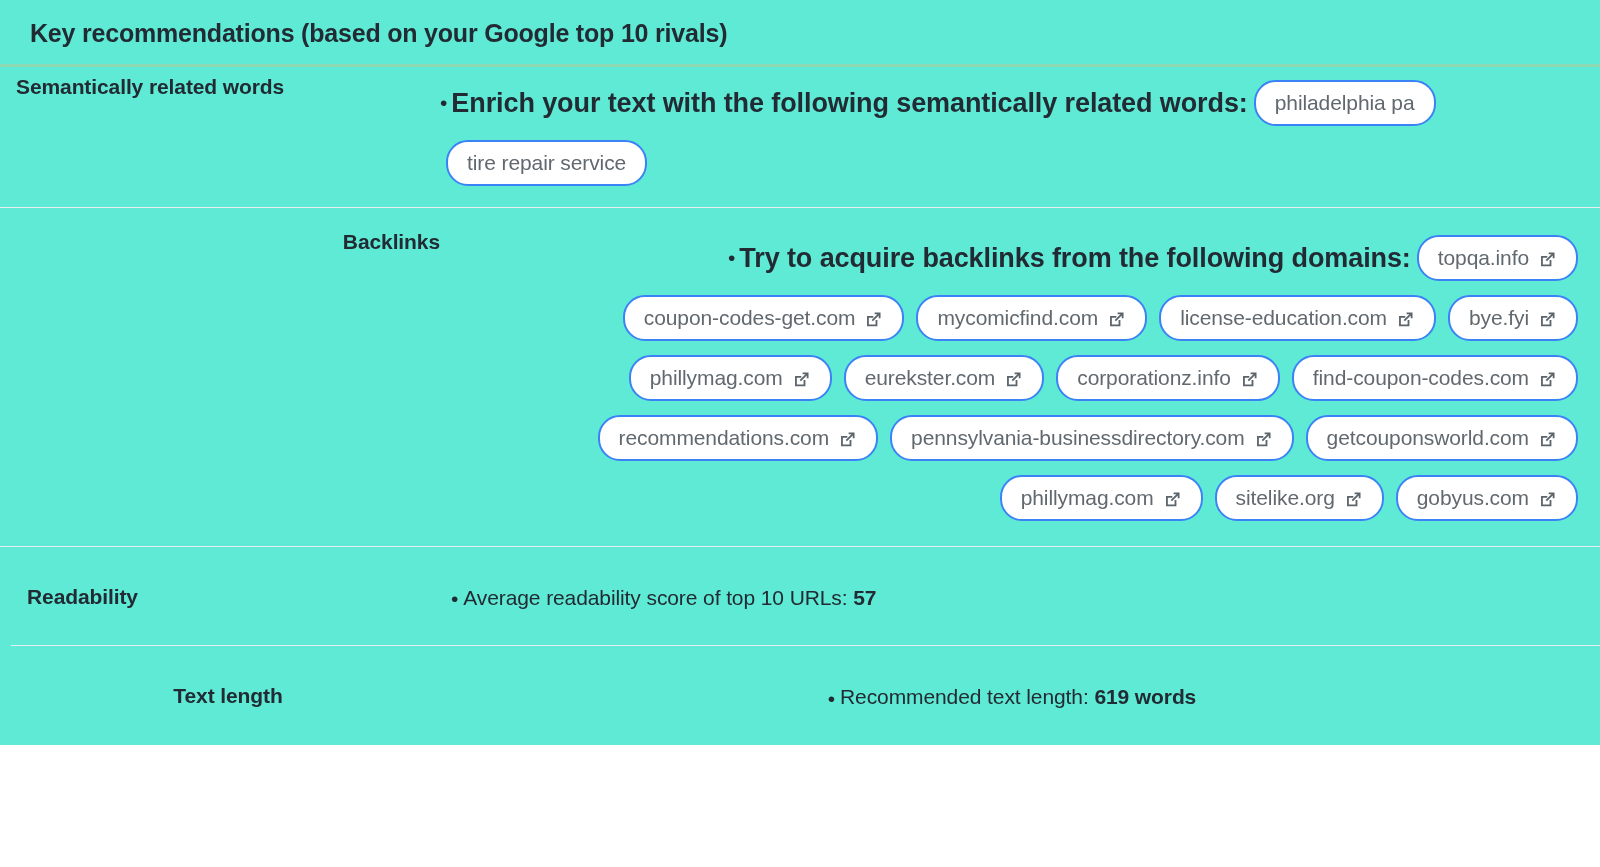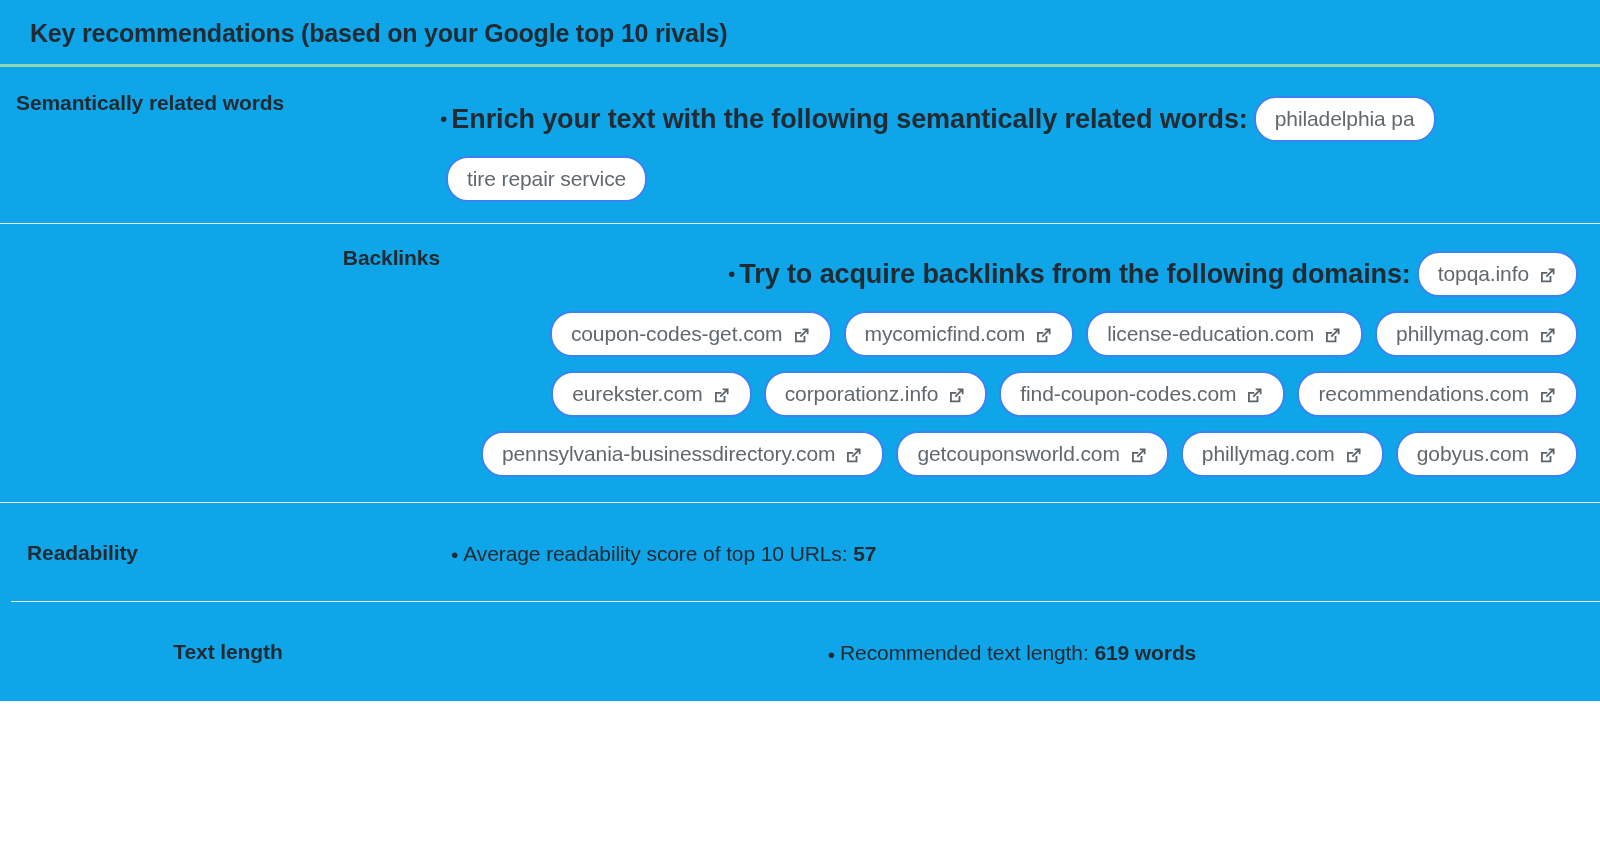--- a/index.html
+++ b/index.html
@@ -10,21 +10,21 @@
   body {
     width: 1600px;
     height: 867px;
     font-family: "Liberation Sans", sans-serif;
     color: #222b33;
     overflow: hidden;
   }
 
   .card {
     width: 1600px;
-    background: #0ea5e9;
+    background: #5eead4;
     box-sizing: border-box;
   }
 
   
   .card-header {
     padding: 18px 0 16px 30px;
   }
   .card-title {
     font-size: 25px;
     font-weight: bold;
@@ -120,21 +120,21 @@
 
   
   .simple-line {
     font-size: 21px;
     line-height: 30px;
     color: #222b33;
     letter-spacing: -0.1px;
   }
   .simple-line .bullet-dot { margin-right: 5px; }
 
-  .row-semantic  { padding-top: 20px; padding-bottom: 14px; }
+  .row-semantic  { padding-top: 4px; padding-bottom: 14px; }
   .row-backlinks { padding-top: 18px; padding-bottom: 18px; text-align: right; }
   .row-readability { padding-top: 34px; padding-bottom: 32px; margin-left: 11px; }
   .row-textlength { padding-top: 34px; padding-bottom: 32px; }
 </style>
 </head>
 <body>
 
 <div class="card">
 
   <div class="card-header">
@@ -184,20 +184,28 @@
             </span>
           </span><span class="pill">
             <span>license-education.com</span>
             <span class="ext-icon">
               <svg viewBox="0 0 20 20" width="19" height="19">
                 <path d="M3.2 6.2h6.6v1.9H5.1v7.1h7.1v-4.6h1.9v6.5H3.2z" fill="#5c646b"></path>
                 <path d="M11.2 2.6h6.2v6.2h-1.9V5.8l-6.1 6.1-1.35-1.35 6.1-6.1h-2.95z" fill="#5c646b"></path>
               </svg>
             </span>
           </span><span class="pill">
+            <span>bye.fyi</span>
+            <span class="ext-icon">
+              <svg viewBox="0 0 20 20" width="19" height="19">
+                <path d="M3.2 6.2h6.6v1.9H5.1v7.1h7.1v-4.6h1.9v6.5H3.2z" fill="#5c646b"></path>
+                <path d="M11.2 2.6h6.2v6.2h-1.9V5.8l-6.1 6.1-1.35-1.35 6.1-6.1h-2.95z" fill="#5c646b"></path>
+              </svg>
+            </span>
+          </span><span class="pill">
             <span>phillymag.com</span>
             <span class="ext-icon">
               <svg viewBox="0 0 20 20" width="19" height="19">
                 <path d="M3.2 6.2h6.6v1.9H5.1v7.1h7.1v-4.6h1.9v6.5H3.2z" fill="#5c646b"></path>
                 <path d="M11.2 2.6h6.2v6.2h-1.9V5.8l-6.1 6.1-1.35-1.35 6.1-6.1h-2.95z" fill="#5c646b"></path>
               </svg>
             </span>
           </span><span class="pill">
             <span>eurekster.com</span>
             <span class="ext-icon">
@@ -241,20 +249,28 @@
           </span><span class="pill">
             <span>getcouponsworld.com</span>
             <span class="ext-icon">
               <svg viewBox="0 0 20 20" width="19" height="19">
                 <path d="M3.2 6.2h6.6v1.9H5.1v7.1h7.1v-4.6h1.9v6.5H3.2z" fill="#5c646b"></path>
                 <path d="M11.2 2.6h6.2v6.2h-1.9V5.8l-6.1 6.1-1.35-1.35 6.1-6.1h-2.95z" fill="#5c646b"></path>
               </svg>
             </span>
           </span><span class="pill">
             <span>phillymag.com</span>
+            <span class="ext-icon">
+              <svg viewBox="0 0 20 20" width="19" height="19">
+                <path d="M3.2 6.2h6.6v1.9H5.1v7.1h7.1v-4.6h1.9v6.5H3.2z" fill="#5c646b"></path>
+                <path d="M11.2 2.6h6.2v6.2h-1.9V5.8l-6.1 6.1-1.35-1.35 6.1-6.1h-2.95z" fill="#5c646b"></path>
+              </svg>
+            </span>
+          </span><span class="pill">
+            <span>sitelike.org</span>
             <span class="ext-icon">
               <svg viewBox="0 0 20 20" width="19" height="19">
                 <path d="M3.2 6.2h6.6v1.9H5.1v7.1h7.1v-4.6h1.9v6.5H3.2z" fill="#5c646b"></path>
                 <path d="M11.2 2.6h6.2v6.2h-1.9V5.8l-6.1 6.1-1.35-1.35 6.1-6.1h-2.95z" fill="#5c646b"></path>
               </svg>
             </span>
           </span><span class="pill">
             <span>gobyus.com</span>
             <span class="ext-icon">
               <svg viewBox="0 0 20 20" width="19" height="19">

